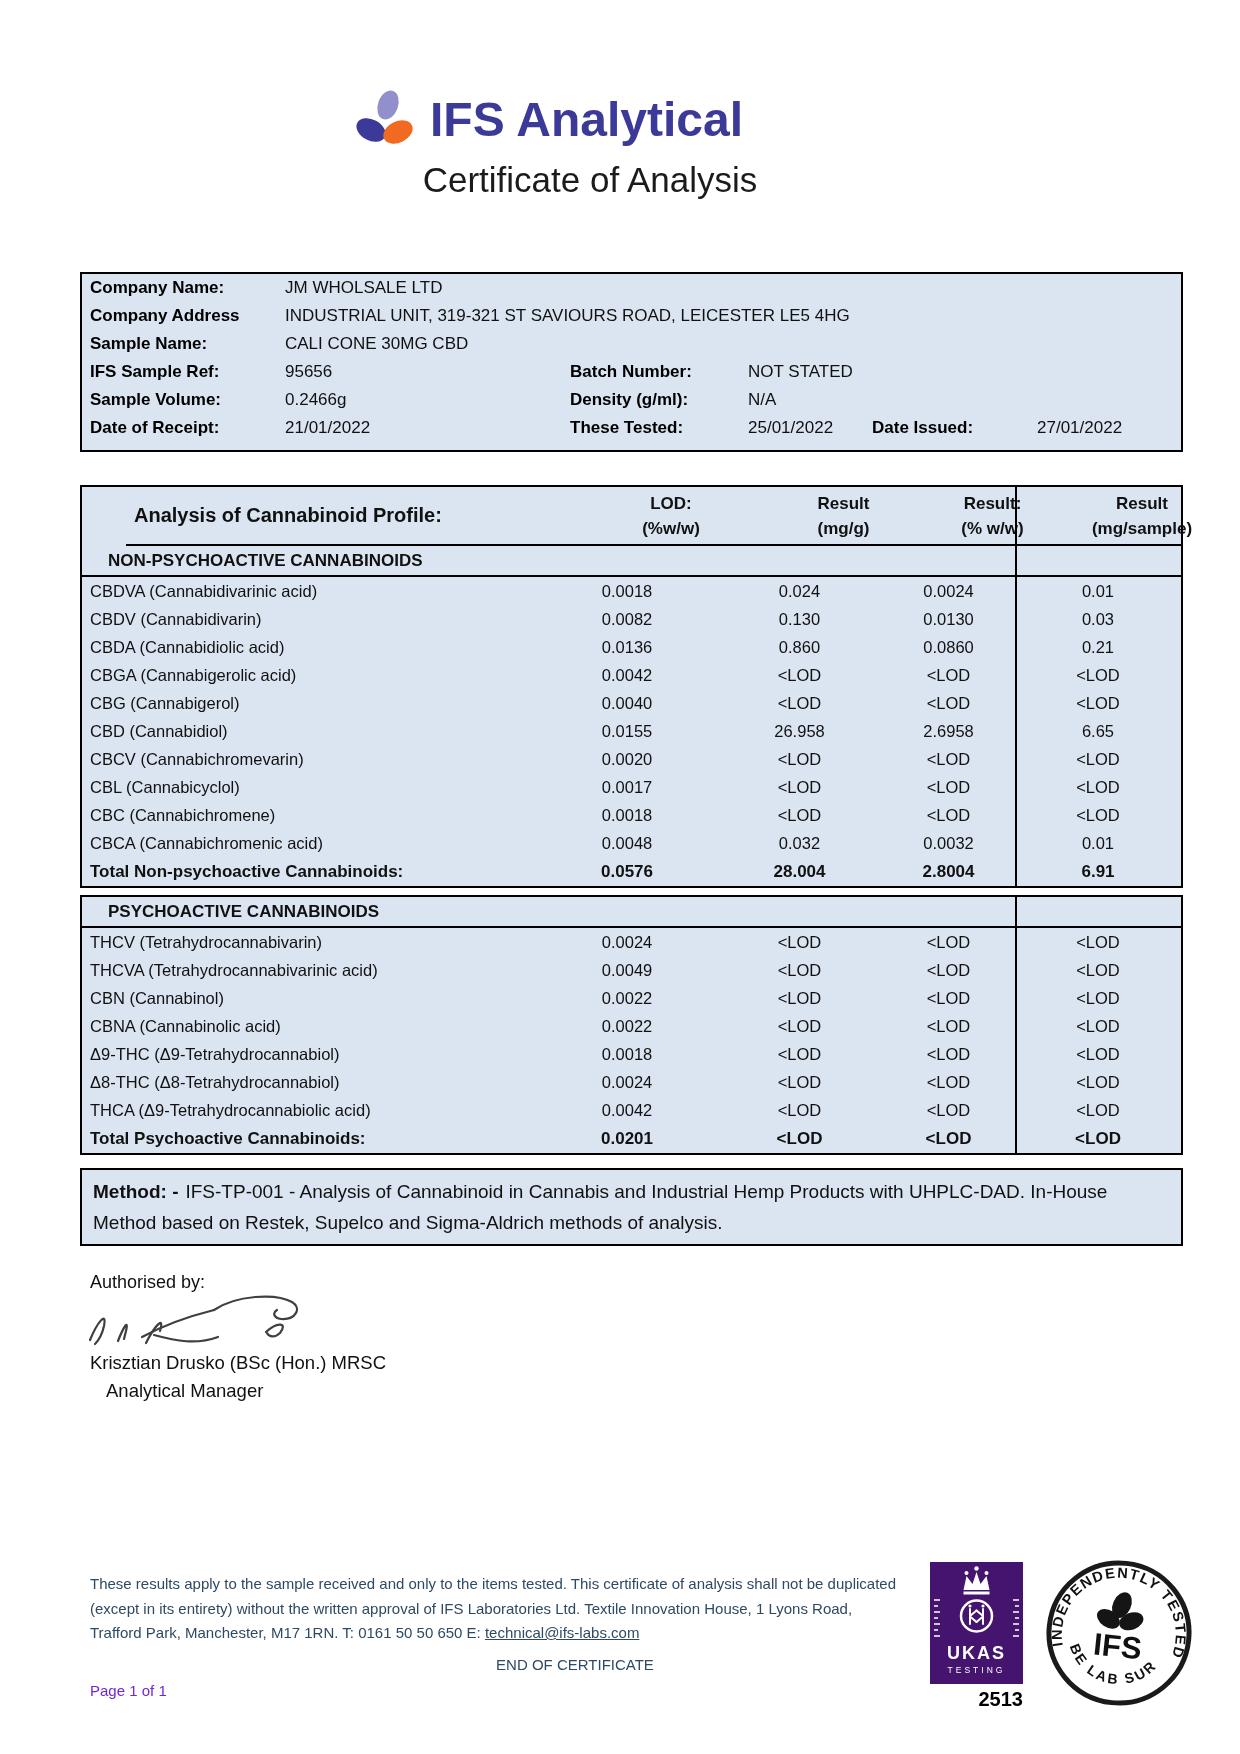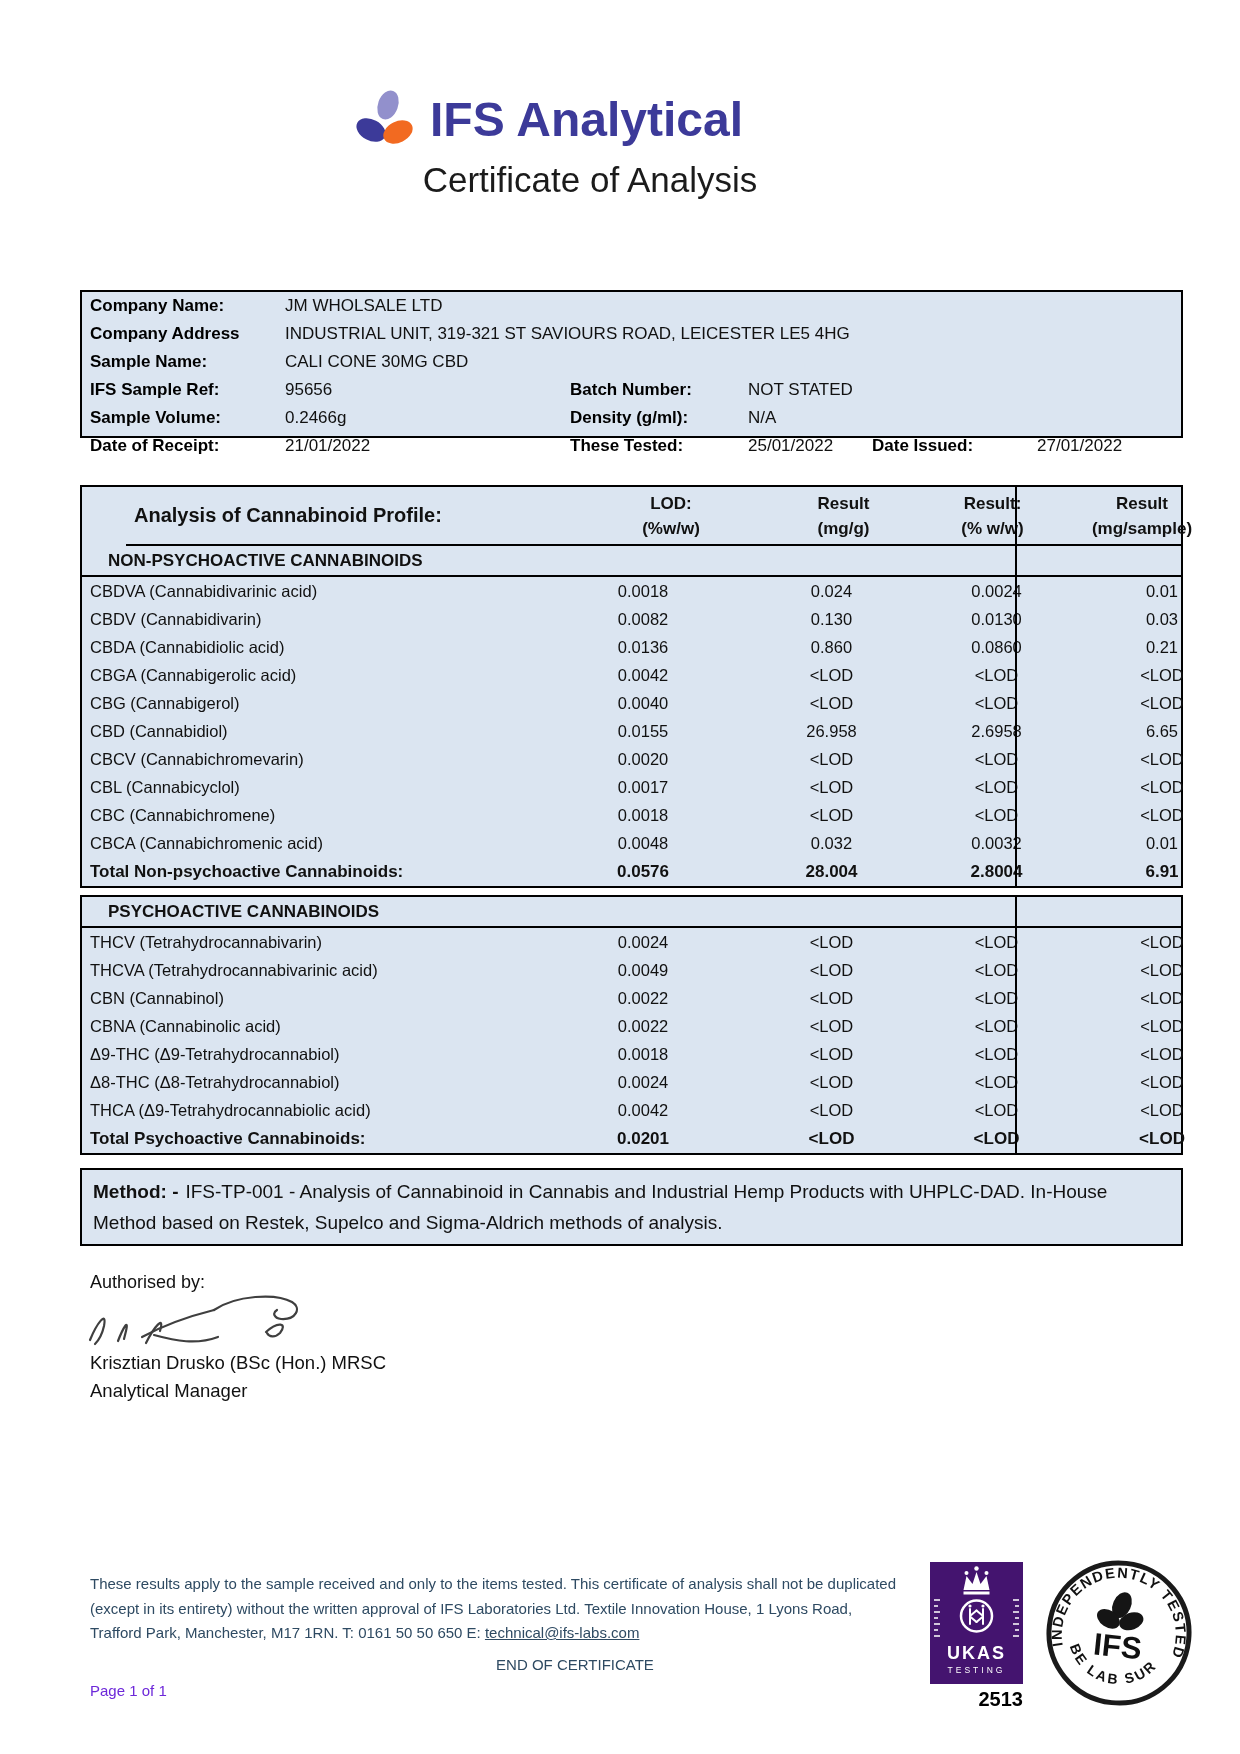--- a/index.html
+++ b/index.html
@@ -11,53 +11,53 @@
   .logo svg{display:block;}
   .brand{font-size:48px;font-weight:bold;color:#3c3a99;letter-spacing:0px;margin-left:8px;}
   .doc-title{position:absolute;top:160px;left:90px;width:1000px;text-align:center;
              font-size:35px;color:#1b1b1b;}
 
   
   .box{position:absolute;left:80px;width:1103px;background:#dbe5f1;
        border:2px solid #000;box-sizing:border-box;}
 
   
-  .company{top:290px;height:148px;}
+  .company{top:272px;height:180px;}
   .crow{position:relative;height:28px;line-height:28px;font-size:17px;}
   .crow span{position:absolute;white-space:nowrap;}
   .lab{font-weight:bold;color:#000;}
   .cl1{left:8px;} .cv1{left:203px;} .cl2{left:488px;} .cv2{left:666px;}
   .cl3{left:790px;} .cv3{left:955px;}
 
   
   .tbl{padding:0;}
   .analysis{top:485px;}
   .psycho{top:895px;}
   .vdiv{position:absolute;top:0;bottom:0;left:933px;width:2px;background:#000;}
   .thead{display:grid;grid-template-columns:455px 180px 165px 133px 166px;
          height:57px;border-bottom:2px solid #000;align-items:center;margin-left:44px;}
   .thead .ttl{font-size:20px;font-weight:bold;padding-left:8px;}
   .thead .h{text-align:center;font-size:17px;font-weight:bold;line-height:25px;}
   .sectionrow{height:29px;line-height:29px;font-weight:bold;font-size:17px;
               padding-left:26px;border-bottom:2px solid #000;}
-  .trow,.totalrow{display:grid;grid-template-columns:455px 180px 165px 133px 166px;gap:16px;}
+  .trow,.totalrow{display:grid;grid-template-columns:455px 180px 165px 133px 166px;}
   .trow{height:28px;line-height:28px;font-size:16.5px;}
   .totalrow{height:29px;line-height:29px;font-size:17px;font-weight:bold;}
   .c{text-align:center;}
   .c.nm{text-align:left;padding-left:8px;}
 
   
   .method{top:1168px;padding:6px 11px;font-size:19px;line-height:31px;}
   .method b{margin-right:7px;}
 
   
   .auth-label{position:absolute;left:90px;top:1272px;font-size:18px;}
   .sig{position:absolute;left:84px;top:1286px;}
   .auth-name{position:absolute;left:90px;top:1352px;font-size:18.5px;}
-  .auth-role{position:absolute;left:90px;top:1380px;font-size:18.5px;}
+  .auth-role{position:absolute;left:106px;top:1380px;font-size:18.5px;}
 
   
   .disclaimer{position:absolute;left:90px;top:1572px;width:828px;
               font-size:15px;line-height:24.5px;color:#2e4a62;}
   .disclaimer .email{text-decoration:underline;}
   .endline{position:absolute;left:80px;top:1656px;width:990px;text-align:center;
            font-size:15px;color:#2e4a62;}
   .pageno{position:absolute;left:90px;top:1682px;font-size:15px;color:#6d28d9;}
   .ukas{position:absolute;left:930px;top:1562px;}
   .ukas-num{position:absolute;left:930px;top:1688px;width:93px;text-align:right;

